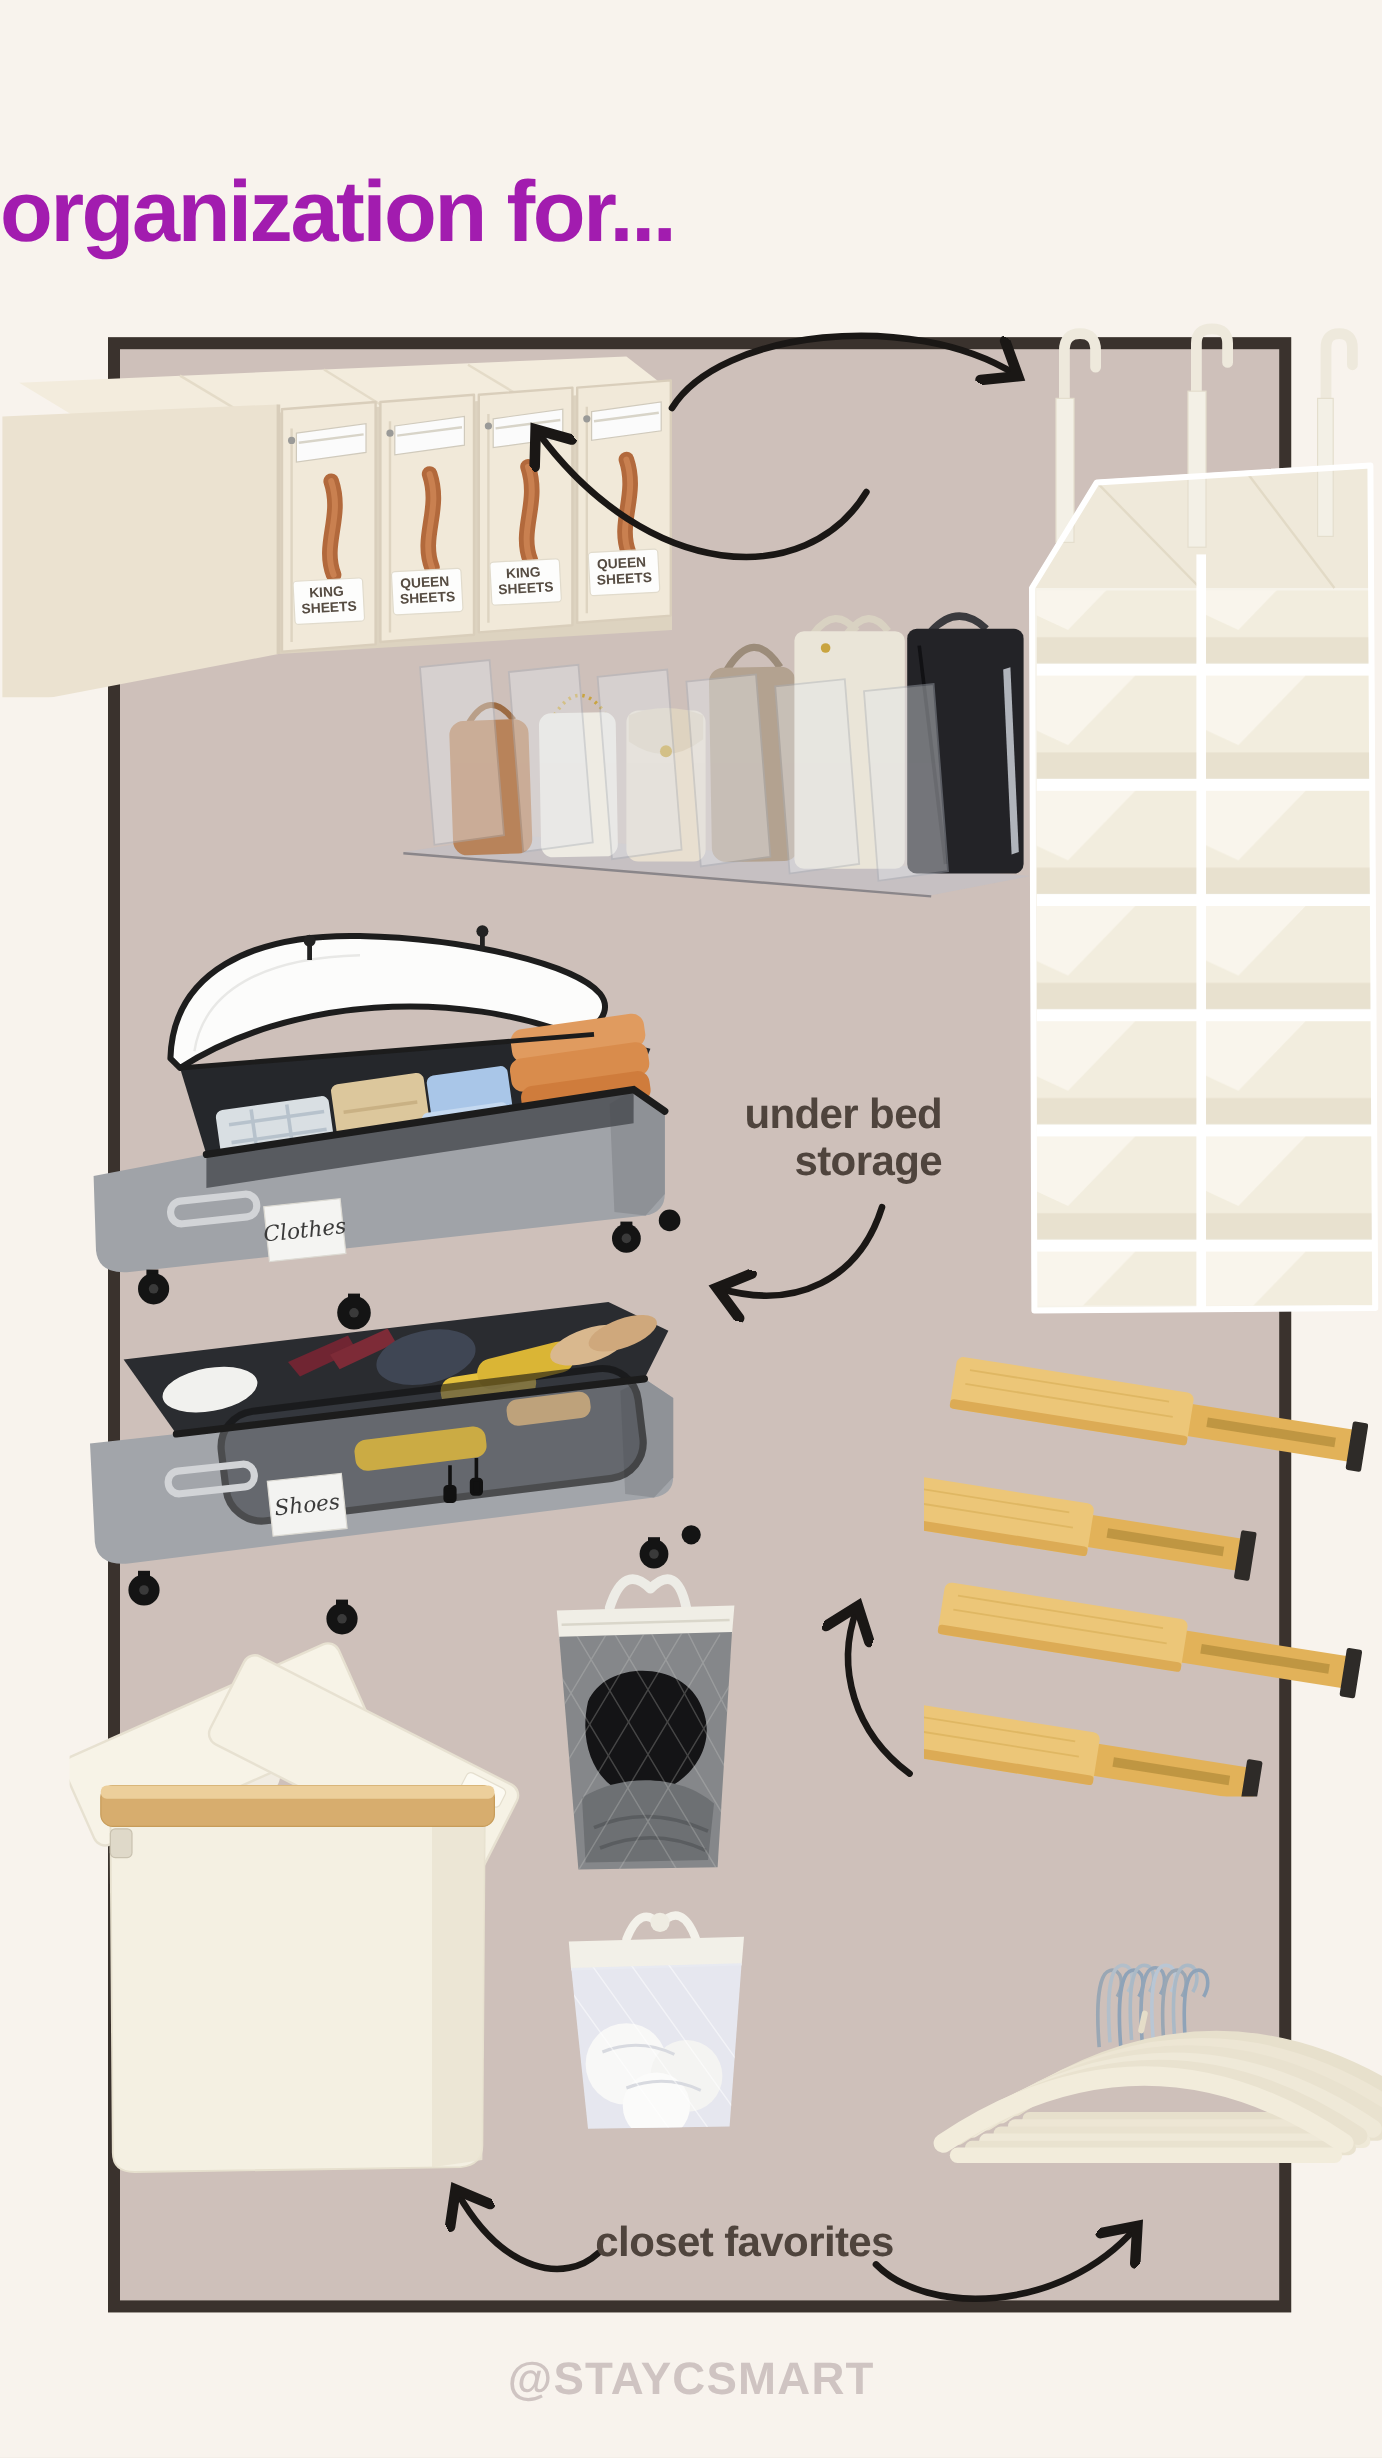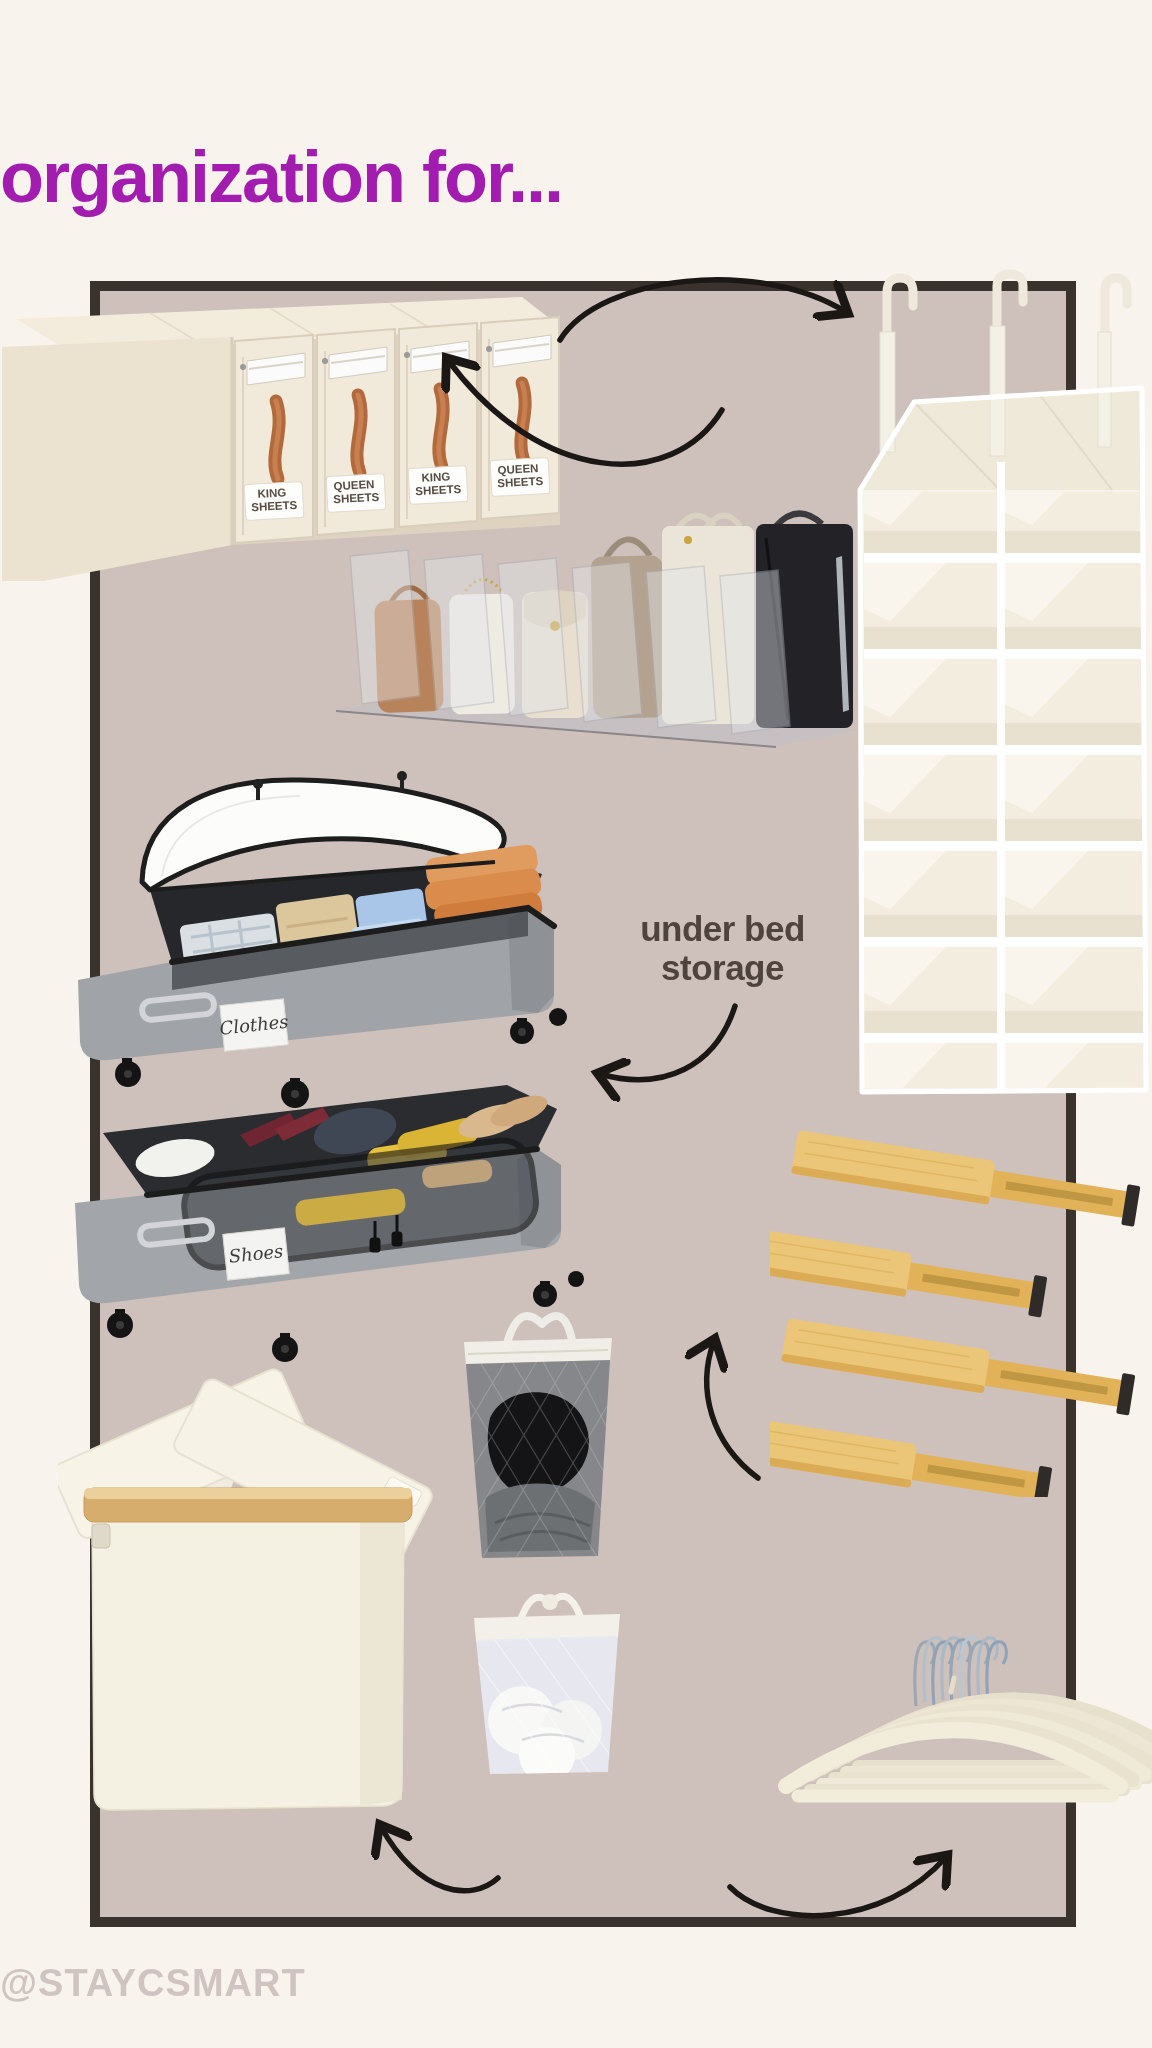--- a/index.html
+++ b/index.html
@@ -9,24 +9,24 @@
   #title-script{top:10px;left:0;width:100%;text-align:center;
     font-family:"DejaVu Serif",serif;font-style:italic;font-weight:400;
     font-size:96px;color:#c9b2b1;letter-spacing:6px;line-height:1.1;}
   #title-main{top:136px;left:0;width:100%;text-align:left;
     font-weight:bold;font-size:72px;color:#a21caf;letter-spacing:-2px;}
   #board{left:90px;top:281px;width:986px;height:1646px;box-sizing:border-box;
     border:10px solid #3a322d;background:#cec0ba;}
   .ann{position:absolute;font-weight:bold;color:#4f443d;text-align:center;
     line-height:1.1;font-size:35px;letter-spacing:-0.5px;z-index:40;}
   #t-storage{left:575px;top:364px;width:260px;}
-  #t-underbed{left:620px;top:910px;width:205px;}
+  #t-underbed{left:580px;top:910px;width:205px;text-align:right;}
   #t-separate{left:683px;top:1494px;width:330px;}
   #t-closet{left:468px;top:1850px;width:305px;}
-  #footer-handle{top:1962px;left:0;width:100%;text-align:left;
+  #footer-handle{top:1962px;left:0;width:100%;text-align:center;
     font-weight:bold;font-size:38px;color:#cfc4c2;letter-spacing:1px;}
   .product{position:absolute;z-index:20;}
   #arrow-layer{position:absolute;left:0;top:0;width:1152px;height:2048px;
     z-index:30;pointer-events:none;}
   svg{display:block;}
 </style>
 </head>
 <body>
 
 <div id="canvas">
@@ -401,20 +401,21 @@
           <path d="M30,208 L344,208" stroke-width="13"></path>
           <path d="M186,90 L183,104" stroke="#e5ddc8" stroke-width="5"></path>
         </g>
     </g>
   </svg>
 
   <div class="ann" id="t-underbed">
     <span style="display:block">under bed</span>
     <span style="display:block">storage</span>
   </div>
+  <div class="ann" id="t-closet">closet favorites</div>
 
   <svg id="arrow-layer" viewBox="0 0 1152 2048">
     <defs>
       <marker id="ah" markerWidth="8" markerHeight="8" refX="5" refY="4" orient="auto">
         <path d="M1,0.5 L5.5,4 L1,7.5" fill="none" stroke="#1a1715" stroke-width="1.6" stroke-linecap="round"></path>
       </marker>
     </defs>
     <g fill="none" stroke="#1a1715" stroke-width="5.5" stroke-linecap="round">
       <path d="M560,340 C600,275 760,258 846,312" marker-end="url(#ah)"></path>
       <path d="M722,410 C672,492 540,485 448,360" marker-end="url(#ah)"></path>

